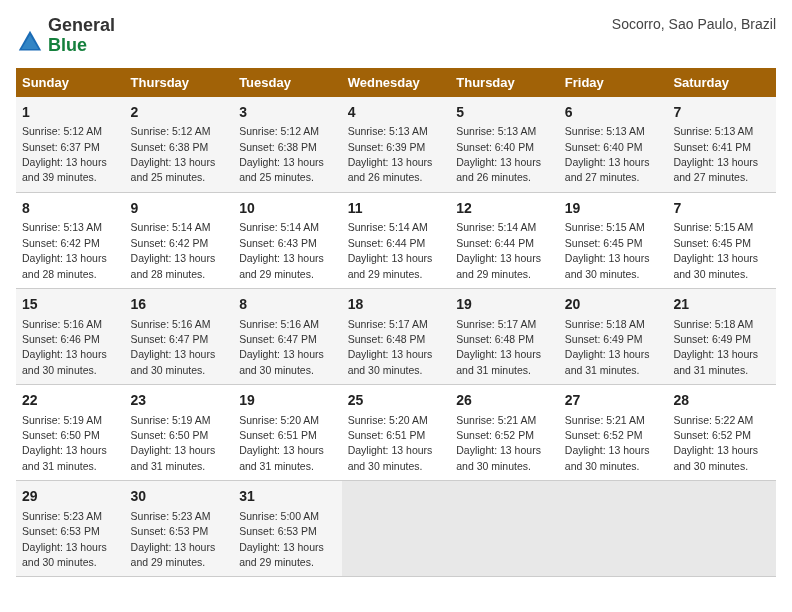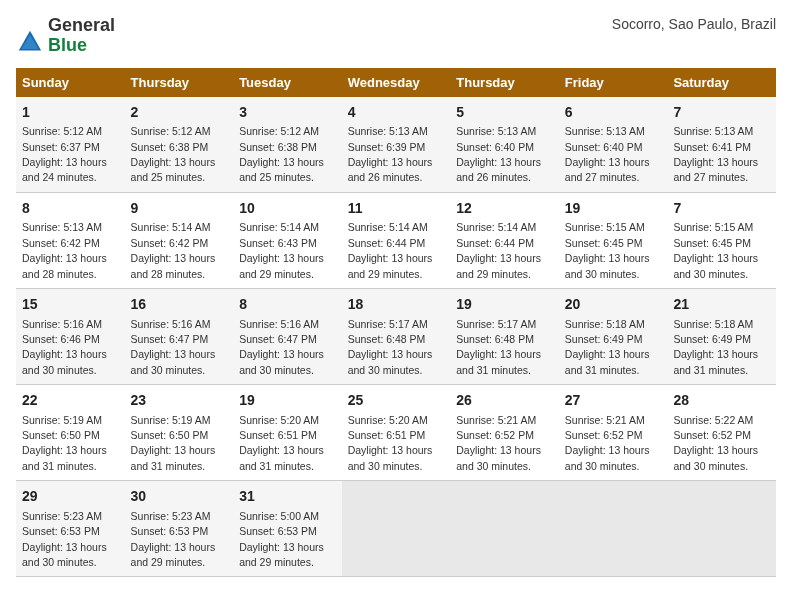--- a/index.html
+++ b/index.html
@@ -118,21 +118,21 @@
         <th>Friday</th>
         <th>Saturday</th>
       </tr>
   </thead>
   <tbody id="calendar-body">
   <tr>
         <td>
         <span class="day-num">1</span>
         <span class="day-info">Sunrise: 5:12 AM</span><br>
         <span class="day-info">Sunset: 6:37 PM</span><br>
-        <span class="day-info">Daylight: 13 hours and 24 minutes.</span>
+        <span class="day-info">Daylight: 13 hours and 39 minutes.</span>
       </td>
         <td>
         <span class="day-num">2</span>
         <span class="day-info">Sunrise: 5:12 AM</span><br>
         <span class="day-info">Sunset: 6:38 PM</span><br>
         <span class="day-info">Daylight: 13 hours and 25 minutes.</span>
       </td>
         <td>
         <span class="day-num">3</span>
         <span class="day-info">Sunrise: 5:12 AM</span><br>

